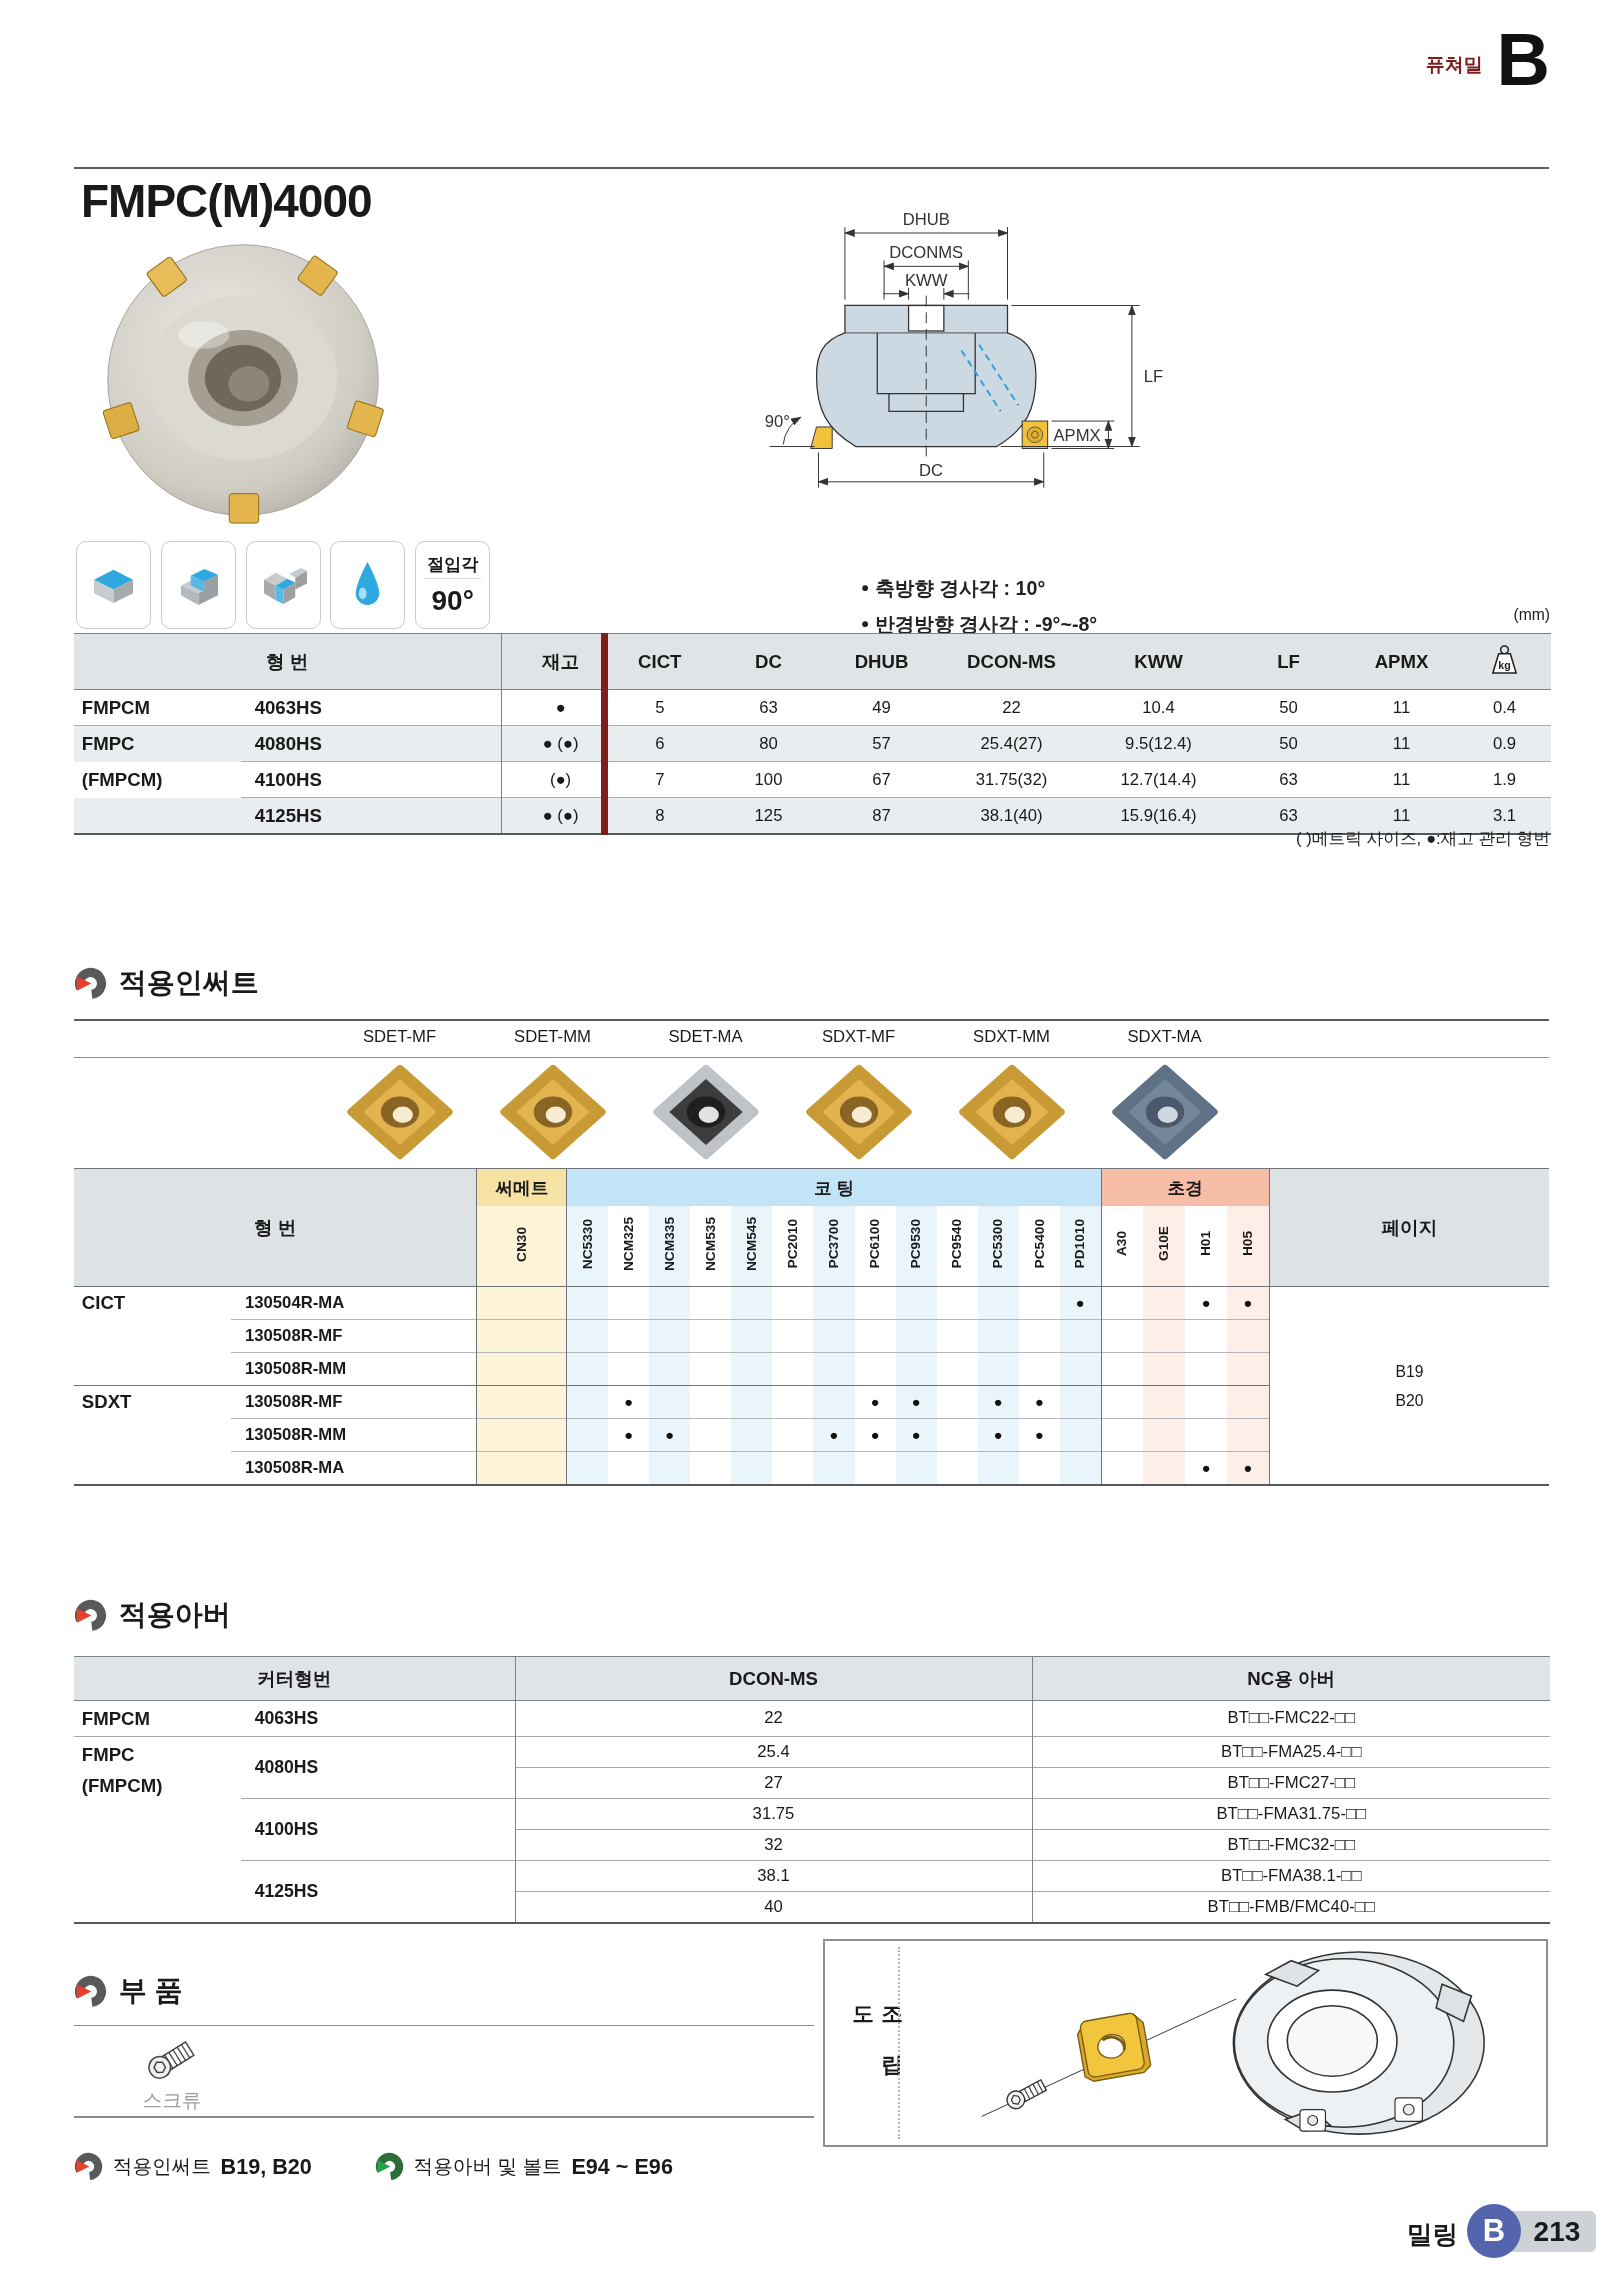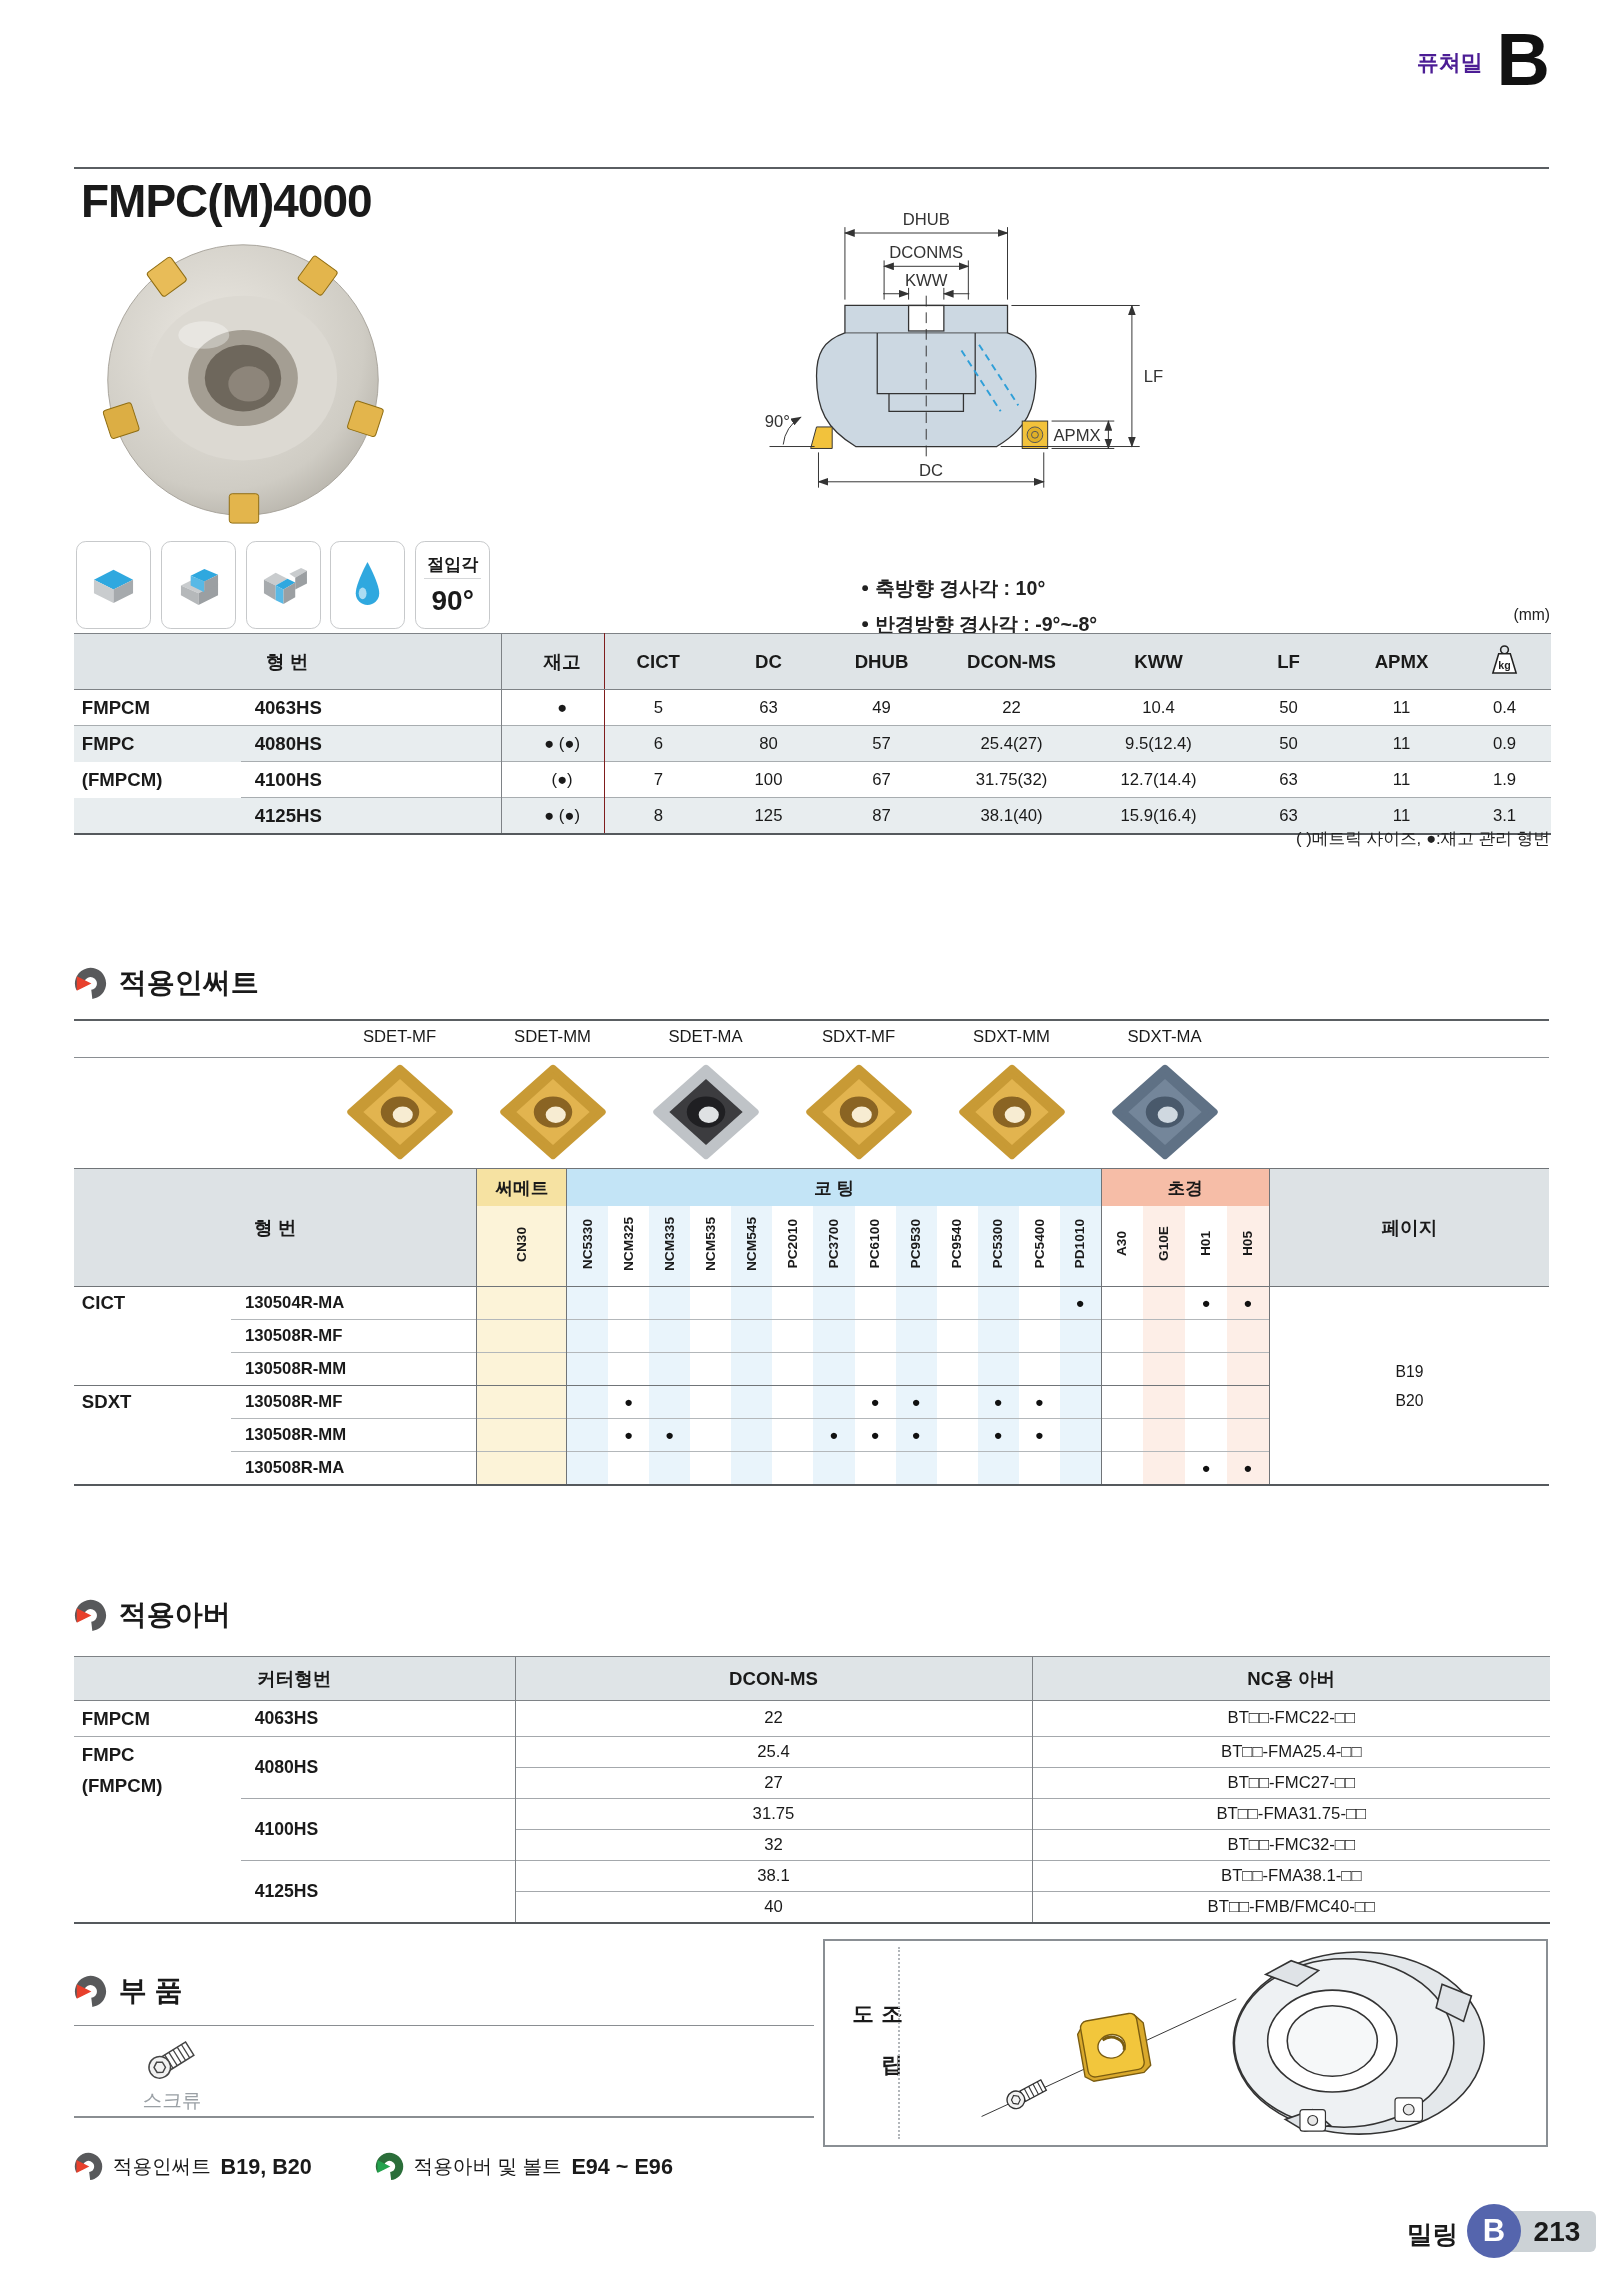--- a/index.html
+++ b/index.html
@@ -2,21 +2,21 @@
 <html><head>
 <meta charset="utf-8">
 <style>
   html,body{margin:0;padding:0;}
   body{width:1621px;height:2293px;position:relative;background:#fff;
        font-family:"Liberation Sans","DejaVu Sans",sans-serif;color:#1a1a1a;}
   .abs{position:absolute;}
 
   
   #corner{right:71px;top:29px;display:flex;align-items:flex-end;gap:13.7px;}
-  #corner .clabel{color:#4c1d95;font-size:22px;font-weight:bold;padding-bottom:13.7px;}
+  #corner .clabel{color:#7f1d1d;font-size:19px;font-weight:bold;padding-bottom:13.7px;}
   #corner .cletter{font-size:74px;font-weight:bold;line-height:.85;color:#111;}
   #top-rule{left:74px;top:167px;width:1475px;height:2px;background:#5a5e62;}
   #page-title{left:81px;top:174px;font-size:46px;font-weight:bold;letter-spacing:-1px;}
 
   
   #features{left:76px;top:541px;display:flex;gap:9.8px;}
   .feat-box{width:73px;height:86px;border:1px solid #c7c9cb;border-radius:9.8px;background:#fff;
             display:flex;align-items:center;justify-content:center;flex-direction:column;}
   .feat-box .alabel{font-size:17px;font-weight:bold;border-bottom:1px solid #d5d7d9;width:57px;
                     text-align:center;padding-bottom:2.9px;margin-bottom:6px;}
@@ -24,21 +24,21 @@
   #feature-notes{left:861px;top:545px;font-size:19.6px;line-height:36px;font-weight:bold;color:#222;margin-top:25px;}
   #feature-notes .bullet{font-size:13.7px;vertical-align:2.9px;margin-right:5.9px;}
   #unit{right:71px;top:606px;font-size:15.7px;color:#222;}
 
   
   #main-table{border-collapse:collapse;table-layout:fixed;position:absolute;left:74px;top:633px;
               width:1475px;border-bottom:2px solid #55595d;}
   #main-table th{background:#dfe4e7;height:53px;font-size:18.6px;font-weight:bold;
                  border-top:1px solid #7e8286;border-bottom:1px solid #7e8286;}
   #main-table td{height:33px;text-align:center;font-size:16.7px;}
-  #main-table .vline{border-left:1px solid #7e8286;border-right:1px solid #7f1d1d;padding-left:20px;}
+  #main-table .vline{border-left:1px solid #7e8286;border-right:7px solid #7f1d1d;padding-left:20px;}
   #main-table tbody tr+tr td{border-top:1px solid #a8adb0;}
   #main-table tbody tr+tr td.cont{border-top:none;}
   #main-table tr.alt{background:#e8edef;}
   #main-table td.series{text-align:left;padding-left:7.8px;font-weight:bold;font-size:18.6px;}
   #main-table td.model{text-align:left;padding-left:13.7px;font-weight:bold;font-size:18.6px;}
   #main-note{right:71px;top:827px;font-size:16.7px;color:#222;}
 
   
   .sec{position:absolute;display:flex;align-items:center;gap:11.8px;font-size:28px;font-weight:bold;}
   #sec-inserts{left:74px;top:964px;}

